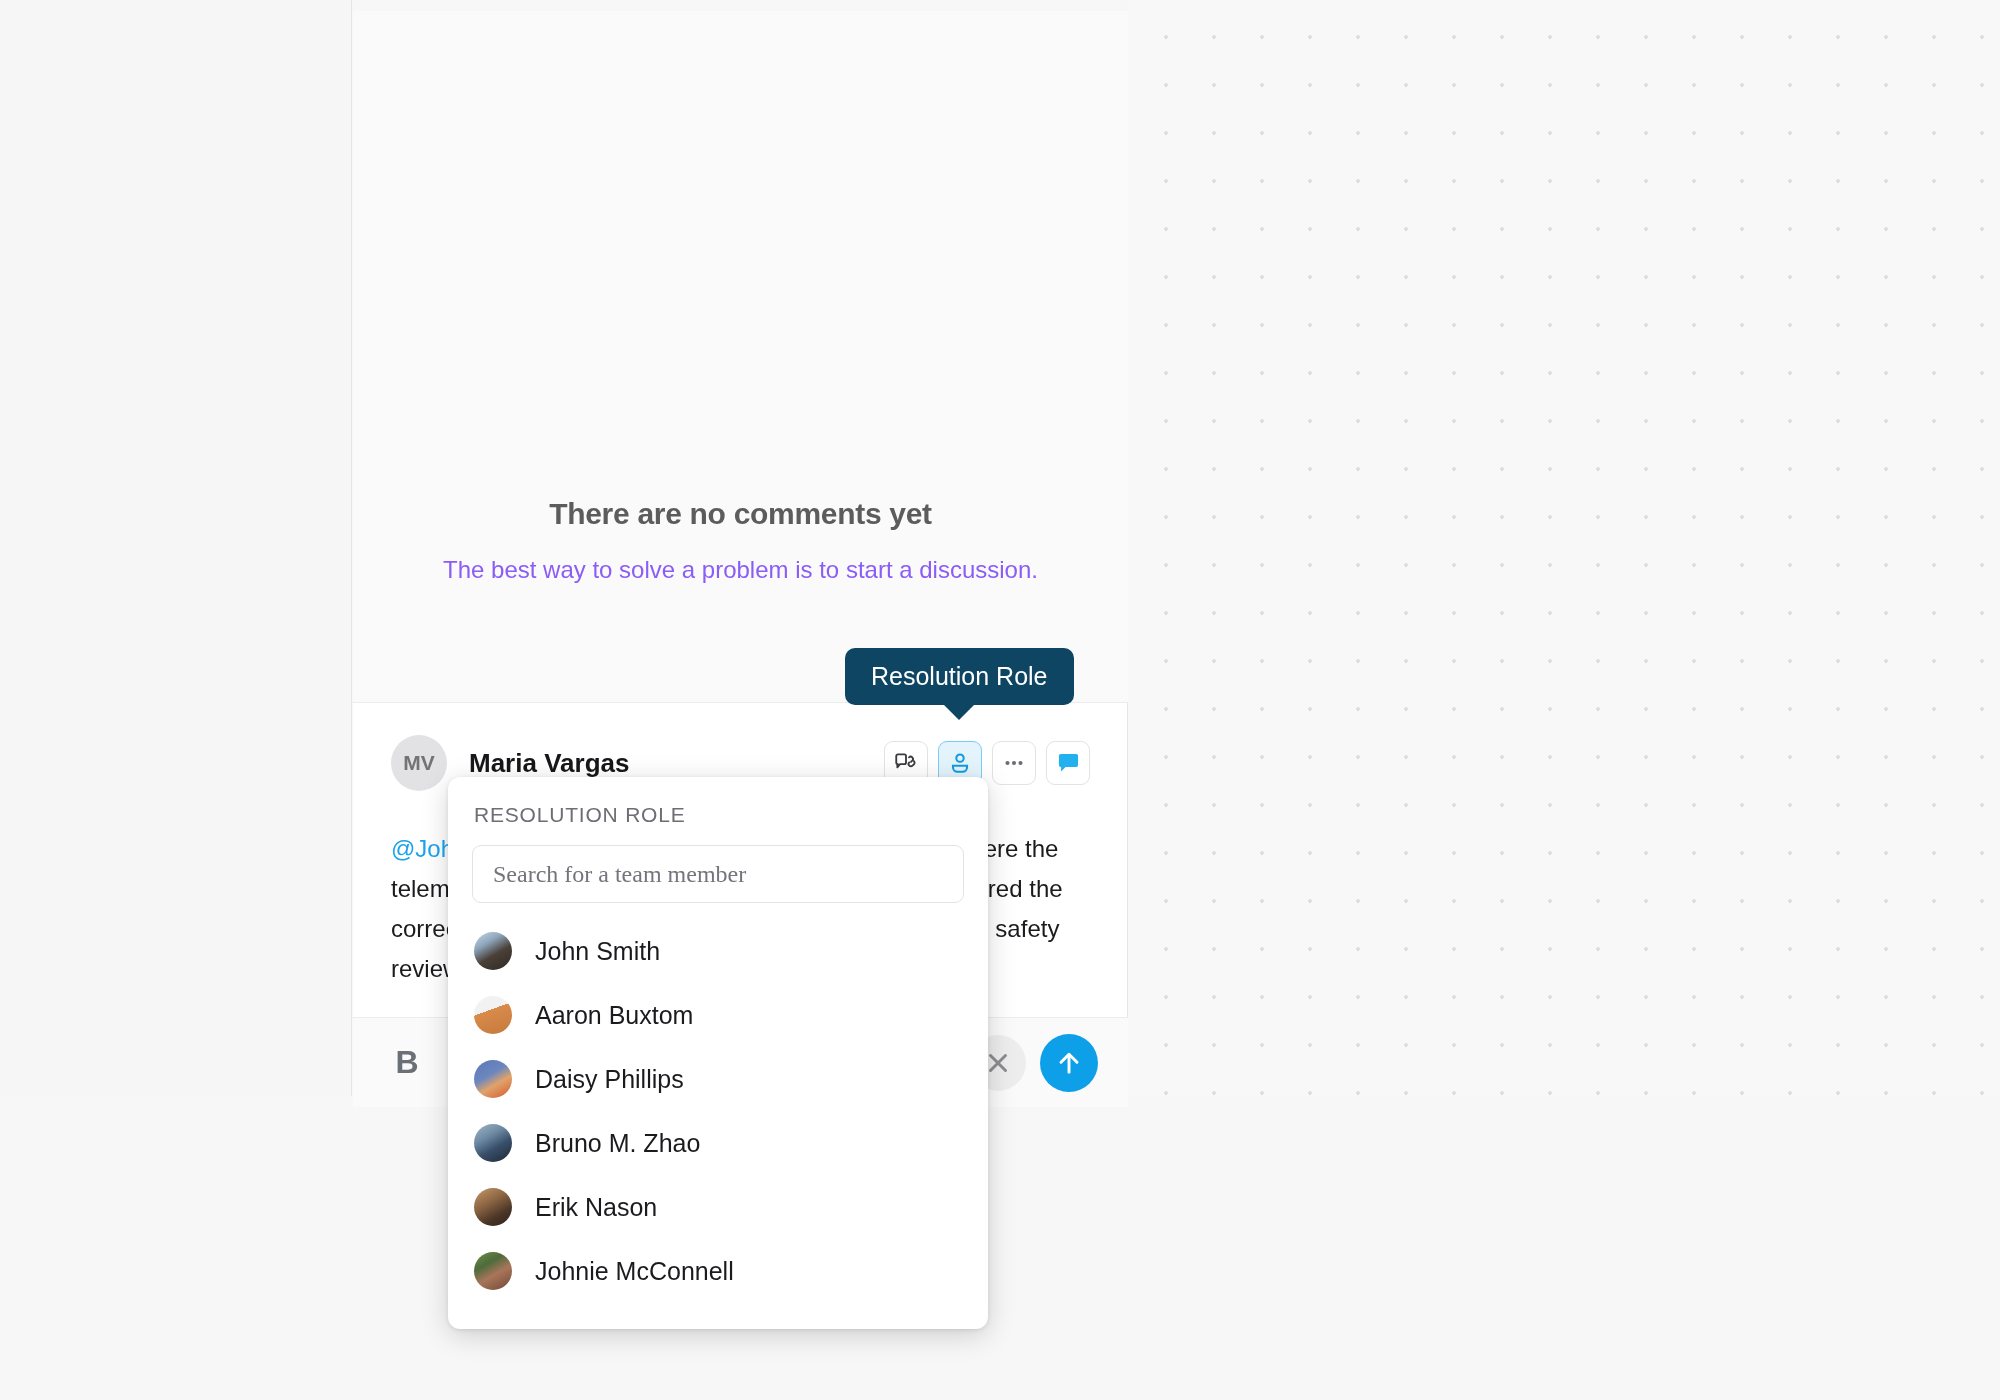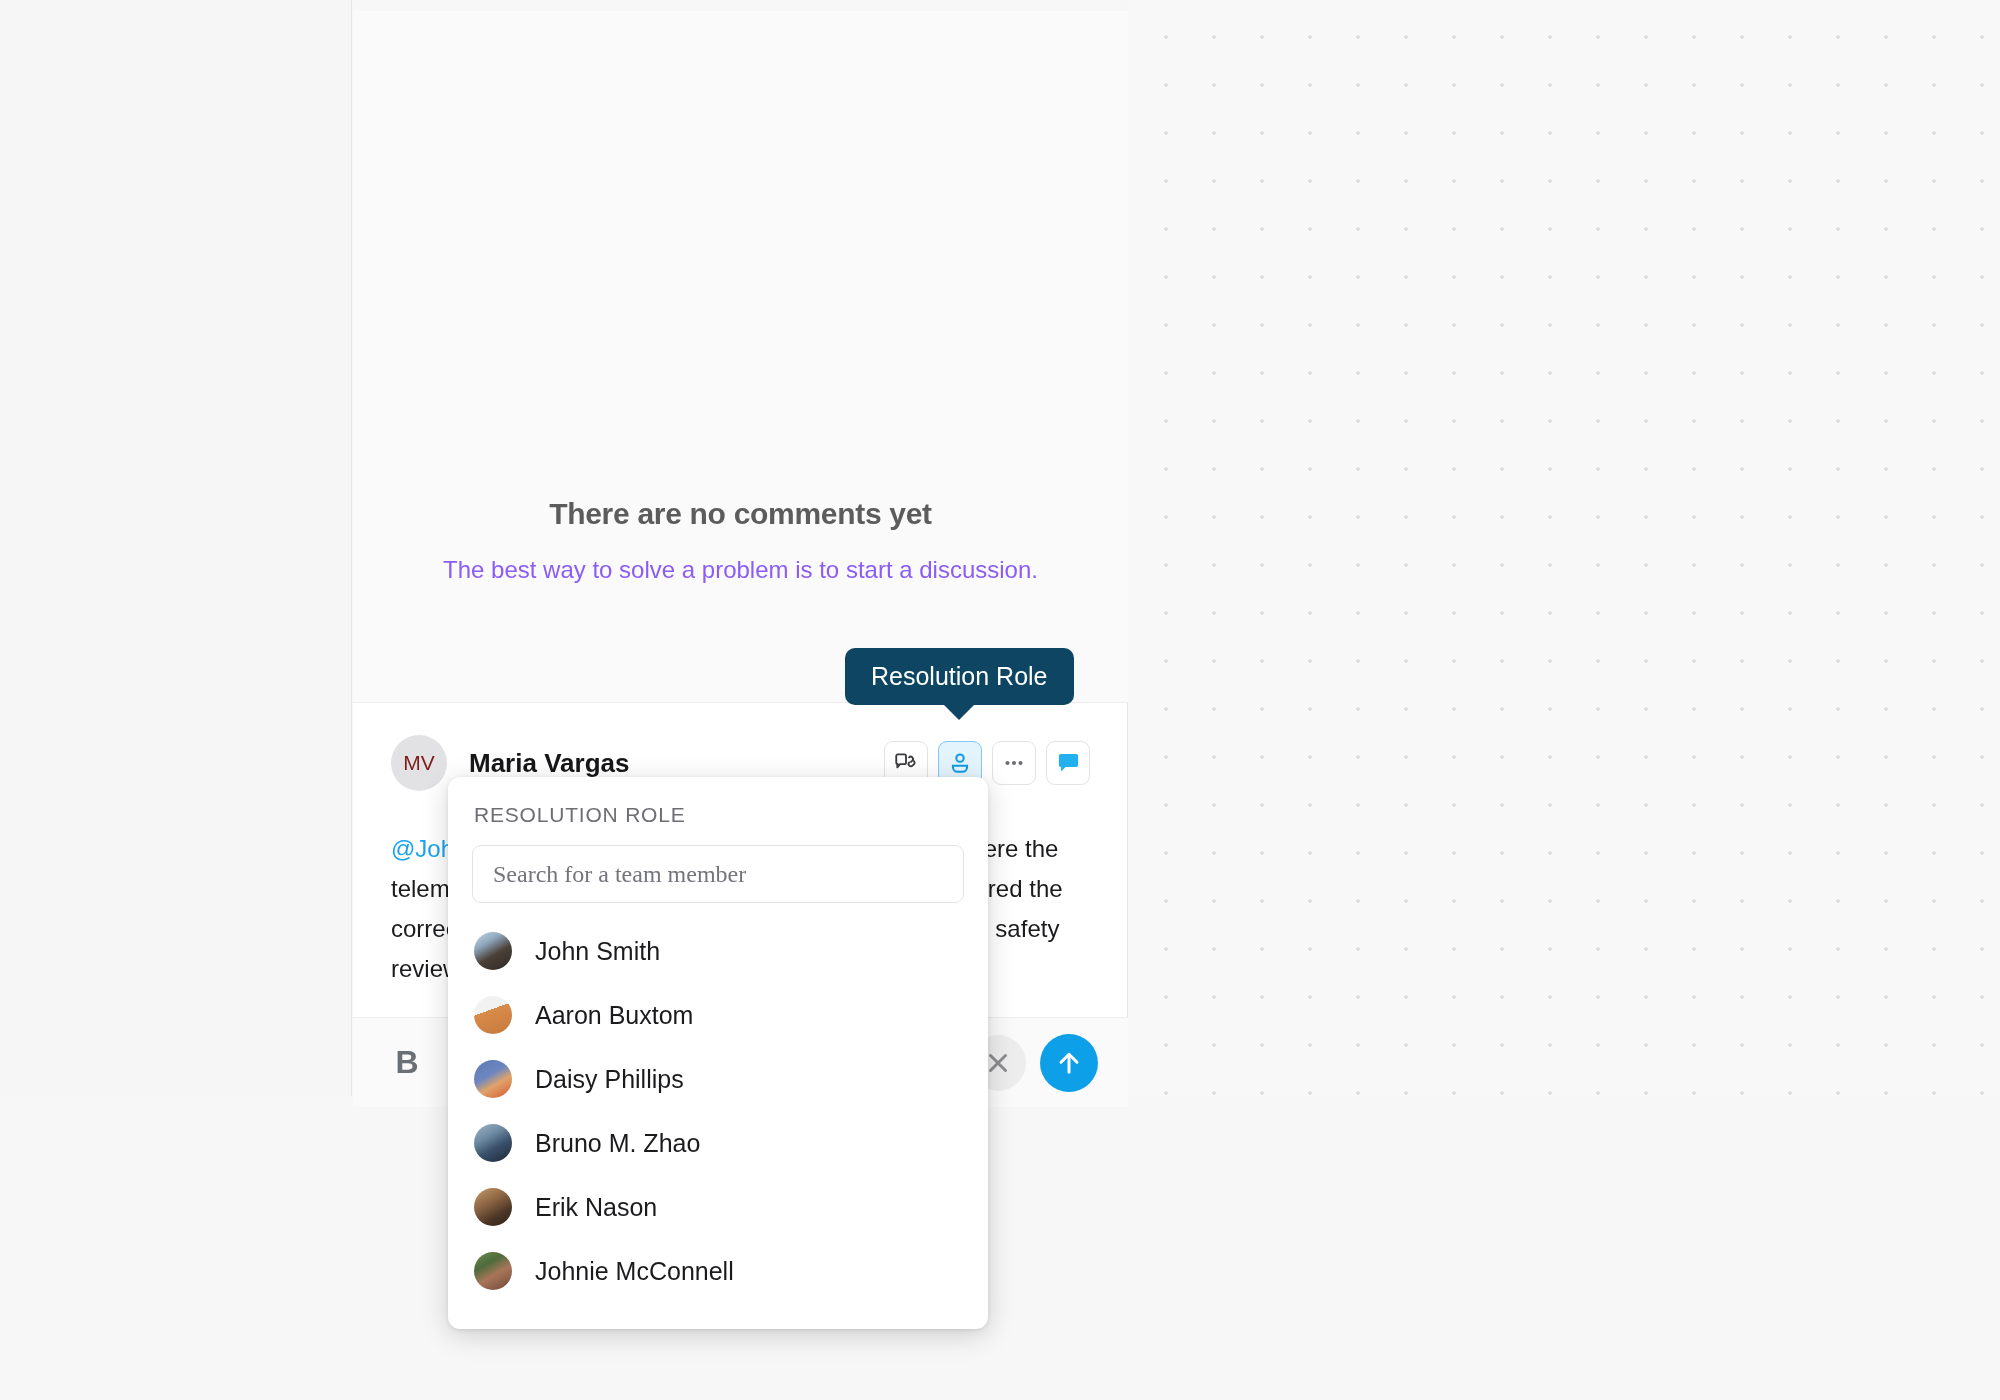--- a/index.html
+++ b/index.html
@@ -44,23 +44,23 @@
     text-align: center; white-space: nowrap;
   }
 
   
   .comment-head {
     position: absolute; left: 0; top: 693px; width: 775px; height: 118px;
     display: flex; align-items: center; padding: 0 38px;
   }
   .avatar-initials {
     width: 56px; height: 56px; border-radius: 50%;
-    background: #e2e2e4; color: #7f1d1d;
-    display: flex; align-items: center; justify-content: center;
-    font-size: 21px; font-weight: 400; flex: 0 0 auto;
+    background: #e2e2e4; color: #737373;
+    display: flex; align-items: center; justify-content: center;
+    font-size: 21px; font-weight: 700; flex: 0 0 auto;
   }
   .author-name {
     margin-left: 22px; font-size: 26px; color: #17171a; font-weight: 700;
   }
   .head-actions { margin-left: auto; display: flex; align-items: center; gap: 10px; }
   .icon-btn {
     width: 44px; height: 44px; border-radius: 9px;
     border: 1px solid #e3e3e6; background: #ffffff;
     display: flex; align-items: center; justify-content: center;
   }

